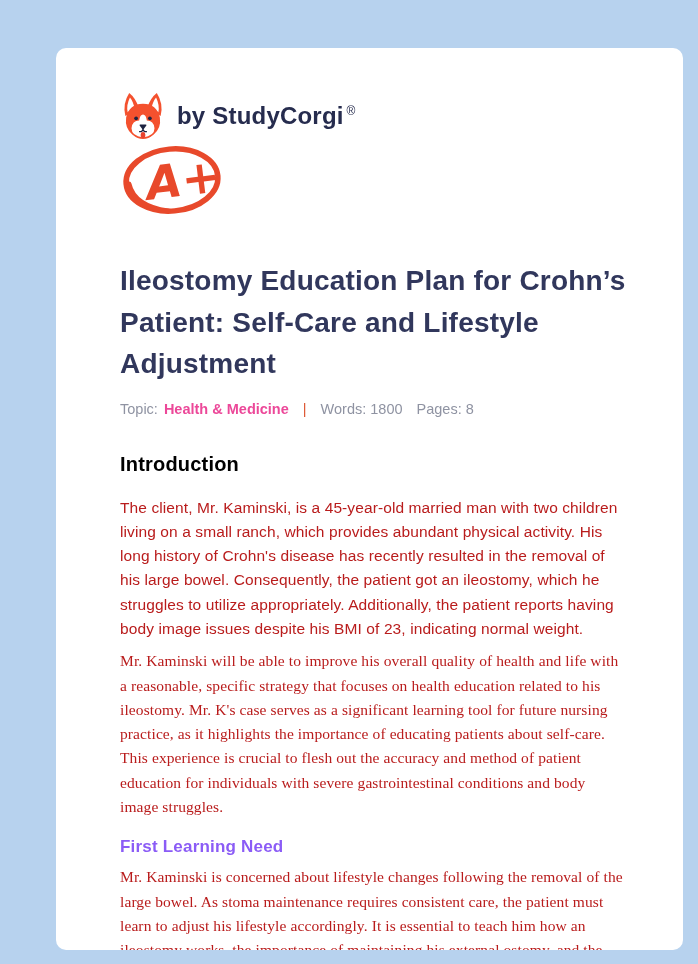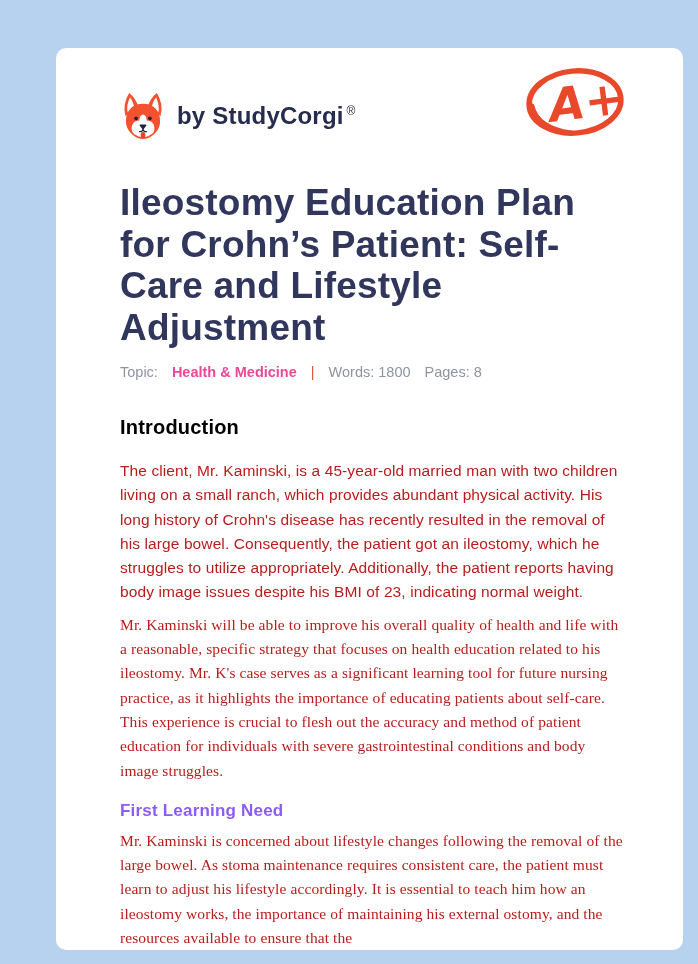--- a/index.html
+++ b/index.html
@@ -22,20 +22,21 @@
     border-radius: 10px;
     overflow: hidden;
   }
   .card-inner {
     padding: 16px 56px 0 64px;
   }
   .header-row {
     display: flex;
     justify-content: space-between;
     align-items: flex-start;
+    flex-direction: column;
   }
   .brand {
     display: flex;
     align-items: center;
     gap: 11px;
     margin-top: 26px;
     cursor: pointer;
   }
   .brand-text {
     font-size: 24px;
@@ -49,35 +50,35 @@
     vertical-align: super;
     margin-left: 3px;
     color: #262c4e;
   }
   .corgi-svg { width: 46px; height: 52px; display: block; }
   .grade-badge { width: 104px; height: 78px; }
   .grade-badge svg { width: 104px; height: 78px; display: block; }
 
   h1.doc-title {
     margin-top: 40px;
-    font-size: 37px;
+    font-size: 28px;
     line-height: 41.5px;
     font-weight: 700;
     color: #31375c;
     letter-spacing: 0.2px;
     max-width: 510px;
   }
   .meta {
     margin-top: 16px;
     font-size: 14.5px;
     color: #8f93a2;
     display: flex;
     align-items: center;
   }
-  .meta .topic-label { margin-right: 14px; }
+  .meta .topic-label { margin-right: 6px; }
   .meta .topic-link {
     color: #ec4899;
     font-weight: 700;
     text-decoration: none;
     cursor: pointer;
   }
   .meta .divider {
     color: #dd5430;
     margin: 0 14px;
   }

